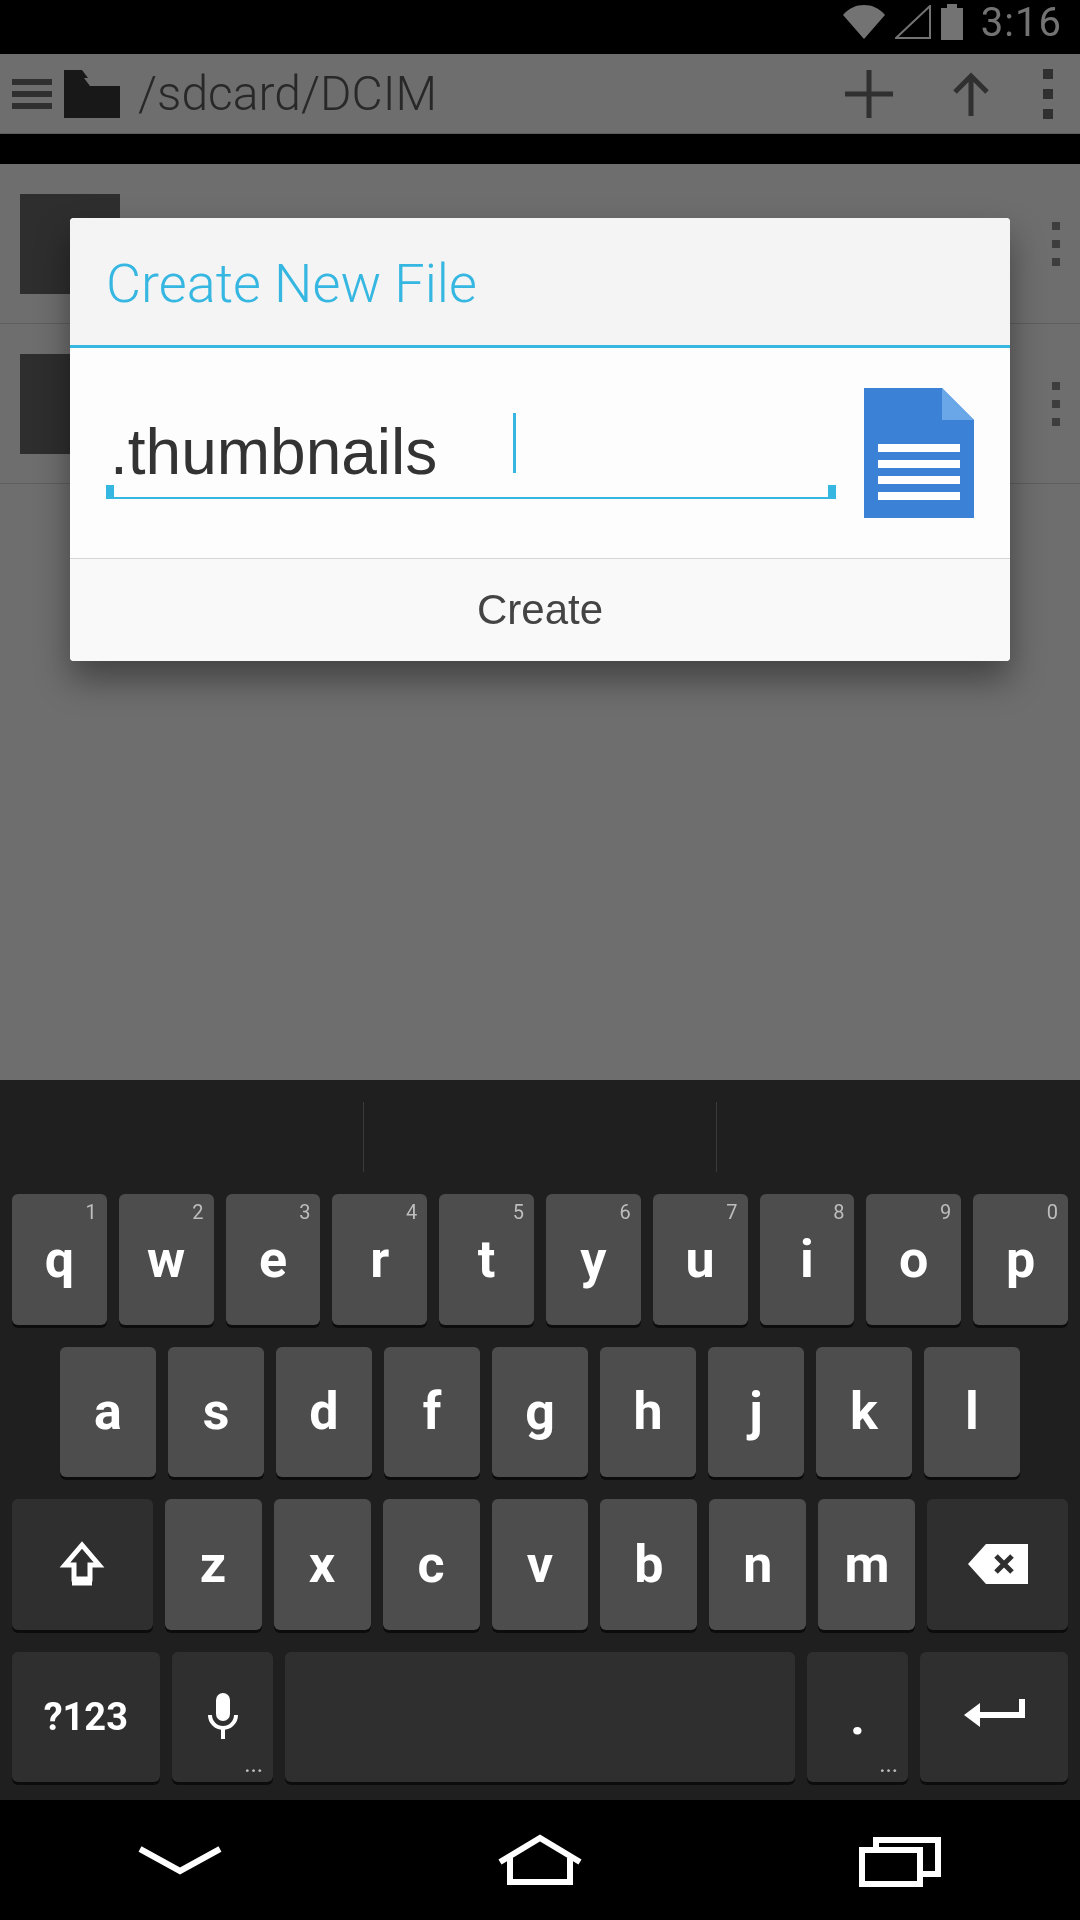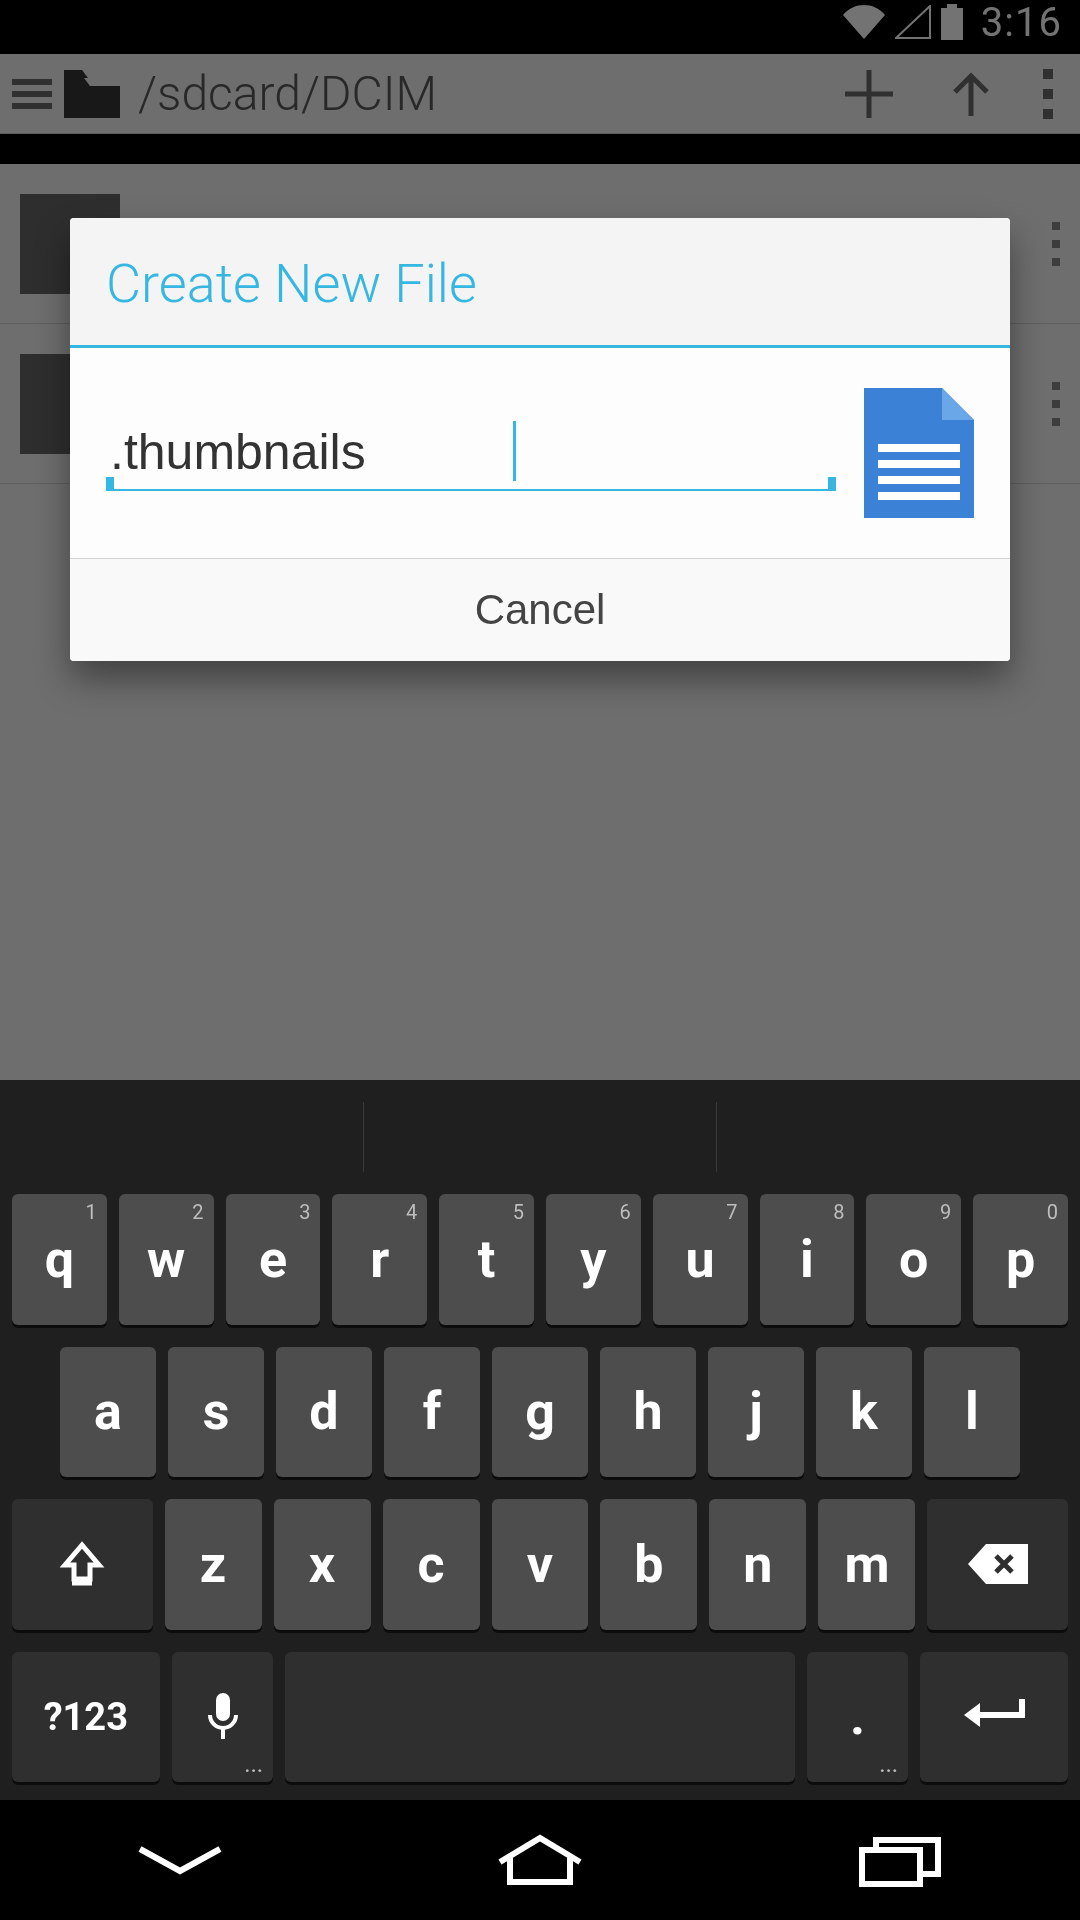--- a/index.html
+++ b/index.html
@@ -41,21 +41,21 @@
     background:#f9f9f9; border-radius:4px; box-shadow:0 18px 34px rgba(0,0,0,0.4);
     display:flex; flex-direction:column; overflow:hidden;
   }
   .dlg-title{
     color:#36b7e1; font-size:54px; font-weight:300; padding:34px 36px 30px;
     border-bottom:3px solid #36b7e1; background:#f4f4f4;
   }
   .dlg-body{ padding:40px 36px 36px; display:flex; align-items:center; gap:28px; background:#fdfdfd;}
   .input-wrap{ flex:1; position:relative; }
   .file-input{
-    width:100%; font-size:50px; color:#333; border:none; outline:none;
+    width:100%; font-size:64px; color:#333; border:none; outline:none;
     background:transparent; padding:4px 4px 10px;
   }
   .underline{
     position:absolute; left:0; right:0; bottom:0; height:14px; pointer-events:none;
   }
   .underline svg{width:100%;height:100%;display:block;}
   .cursor{position:absolute; left:407px; top:2px; width:3px; height:60px; background:#36b7e1;}
   .doc-icon{ width:110px; }
   .dlg-buttons{display:flex; border-top:1px solid #d5d5d5;}
   .dlg-buttons button{
@@ -182,21 +182,21 @@
         <g stroke="#fff" stroke-width="8">
           <line x1="14" y1="60" x2="96" y2="60"></line>
           <line x1="14" y1="76" x2="96" y2="76"></line>
           <line x1="14" y1="92" x2="96" y2="92"></line>
           <line x1="14" y1="108" x2="96" y2="108"></line>
         </g>
       </svg>
     </div>
   </div>
   <div class="dlg-buttons">
-    <button>Cancel</button>
+    <button>Create</button>
   </div>
 </div>
 
 <div class="keyboard">
   <div class="suggest">
       <div></div>
       <div></div>
       <div></div>
     </div>
 

